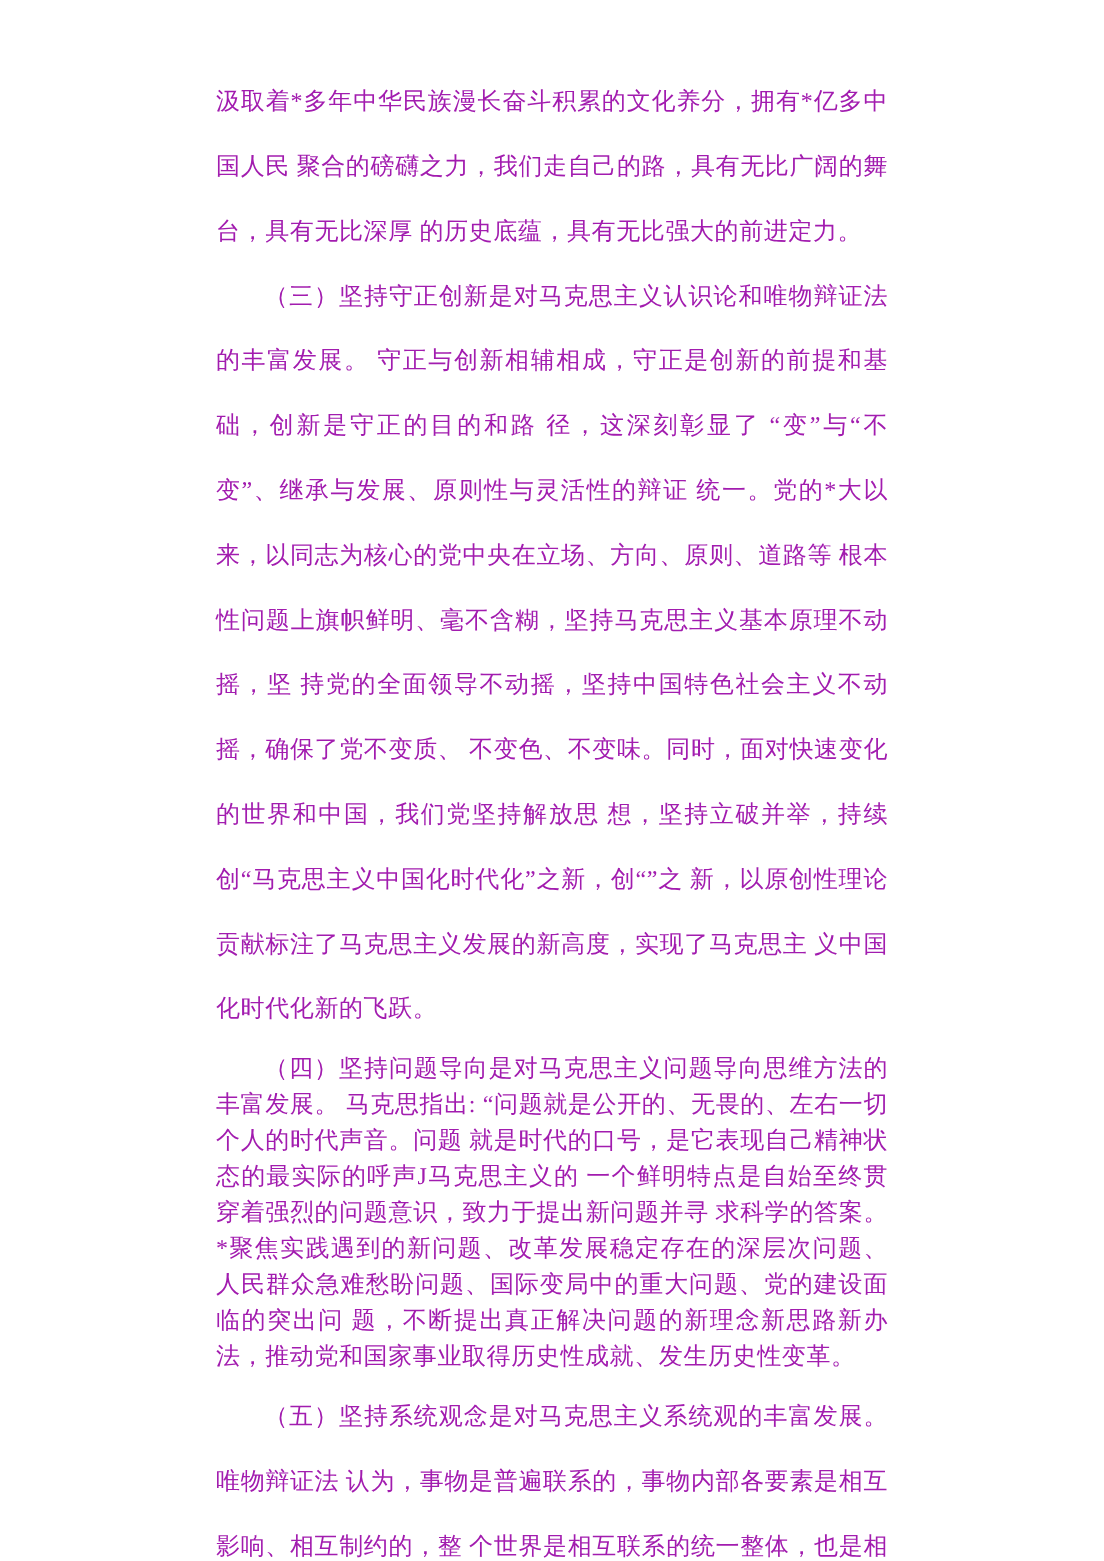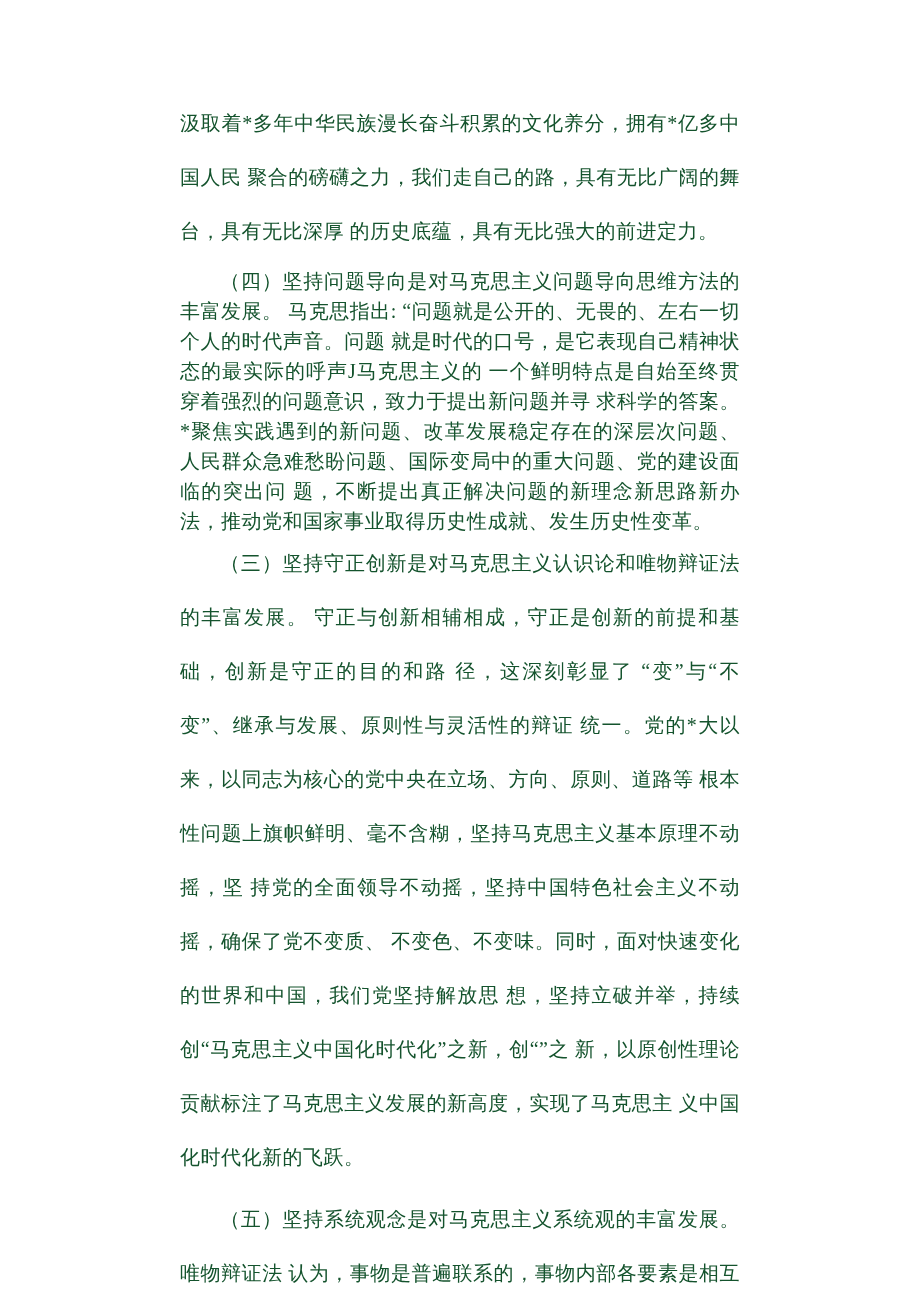--- a/index.html
+++ b/index.html
@@ -7,24 +7,24 @@
     padding: 0;
     background: #ffffff;
   }
   .page {
     position: relative;
     width: 728px;
     height: 1301px;
     margin: 0 auto;
     background: #ffffff;
     box-sizing: border-box;
-    padding: 96px 84px 0 84px;
+    padding: 58px 84px 0 84px;
     overflow: hidden;
     font-family: "Liberation Serif", "DejaVu Serif", serif;
-    color: #14532d;
+    color: #a21caf;
   }
   .para {
     margin: 0;
     font-size: 20px;
     text-align: justify;
     text-justify: inter-ideograph;
     word-break: break-all;
     letter-spacing: 0.5px;
   }
   .para.wide {
@@ -41,16 +41,16 @@
   }
   .para.sec5 {
     margin-top: 8px;
   }
 </style>
 </head>
 <body>
 
 <div class="page">
   <p class="para wide">汲取着*多年中华民族漫长奋斗积累的文化养分，拥有*亿多中国人民 聚合的磅礴之力，我们走自己的路，具有无比广阔的舞台，具有无比深厚 的历史底蕴，具有无比强大的前进定力。</p>
+  <p class="para wide indent">（三）坚持守正创新是对马克思主义认识论和唯物辩证法的丰富发展。 守正与创新相辅相成，守正是创新的前提和基础，创新是守正的目的和路 径，这深刻彰显了 “变”与“不变”、继承与发展、原则性与灵活性的辩证 统一。党的*大以来，以同志为核心的党中央在立场、方向、原则、道路等 根本性问题上旗帜鲜明、毫不含糊，坚持马克思主义基本原理不动摇，坚 持党的全面领导不动摇，坚持中国特色社会主义不动摇，确保了党不变质、 不变色、不变味。同时，面对快速变化的世界和中国，我们党坚持解放思 想，坚持立破并举，持续创“马克思主义中国化时代化”之新，创“”之 新，以原创性理论贡献标注了马克思主义发展的新高度，实现了马克思主 义中国化时代化新的飞跃。</p>
   <p class="para compact indent sec4">（四）坚持问题导向是对马克思主义问题导向思维方法的丰富发展。 马克思指出: “问题就是公开的、无畏的、左右一切个人的时代声音。问题 就是时代的口号，是它表现自己精神状态的最实际的呼声J马克思主义的 一个鲜明特点是自始至终贯穿着强烈的问题意识，致力于提出新问题并寻 求科学的答案。*聚焦实践遇到的新问题、改革发展稳定存在的深层次问题、 人民群众急难愁盼问题、国际变局中的重大问题、党的建设面临的突出问 题，不断提出真正解决问题的新理念新思路新办法，推动党和国家事业取得历史性成就、发生历史性变革。</p>
-  <p class="para wide indent">（三）坚持守正创新是对马克思主义认识论和唯物辩证法的丰富发展。 守正与创新相辅相成，守正是创新的前提和基础，创新是守正的目的和路 径，这深刻彰显了 “变”与“不变”、继承与发展、原则性与灵活性的辩证 统一。党的*大以来，以同志为核心的党中央在立场、方向、原则、道路等 根本性问题上旗帜鲜明、毫不含糊，坚持马克思主义基本原理不动摇，坚 持党的全面领导不动摇，坚持中国特色社会主义不动摇，确保了党不变质、 不变色、不变味。同时，面对快速变化的世界和中国，我们党坚持解放思 想，坚持立破并举，持续创“马克思主义中国化时代化”之新，创“”之 新，以原创性理论贡献标注了马克思主义发展的新高度，实现了马克思主 义中国化时代化新的飞跃。</p>
   <p class="para wide indent sec5">（五）坚持系统观念是对马克思主义系统观的丰富发展。唯物辩证法 认为，事物是普遍联系的，事物内部各要素是相互影响、相互制约的，整 个世界是相互联系的统一整体，也是相互作用的系统。指出：“要善于通过 历史看现实、透过现象看本质，把握好全局和局部、当前和长远、宏观和 微观、主要矛盾和次要矛盾、特殊和一般的关系，不断提高战略思维、历 史思维、辩证思维、系统思维、创新思维、法治思维、底线思维能力J * 为前瞻性思考、全局性谋划、整体性推进党和国家各项事业，完成新时代 新征</p>
 </div>
 
 </body></html>

